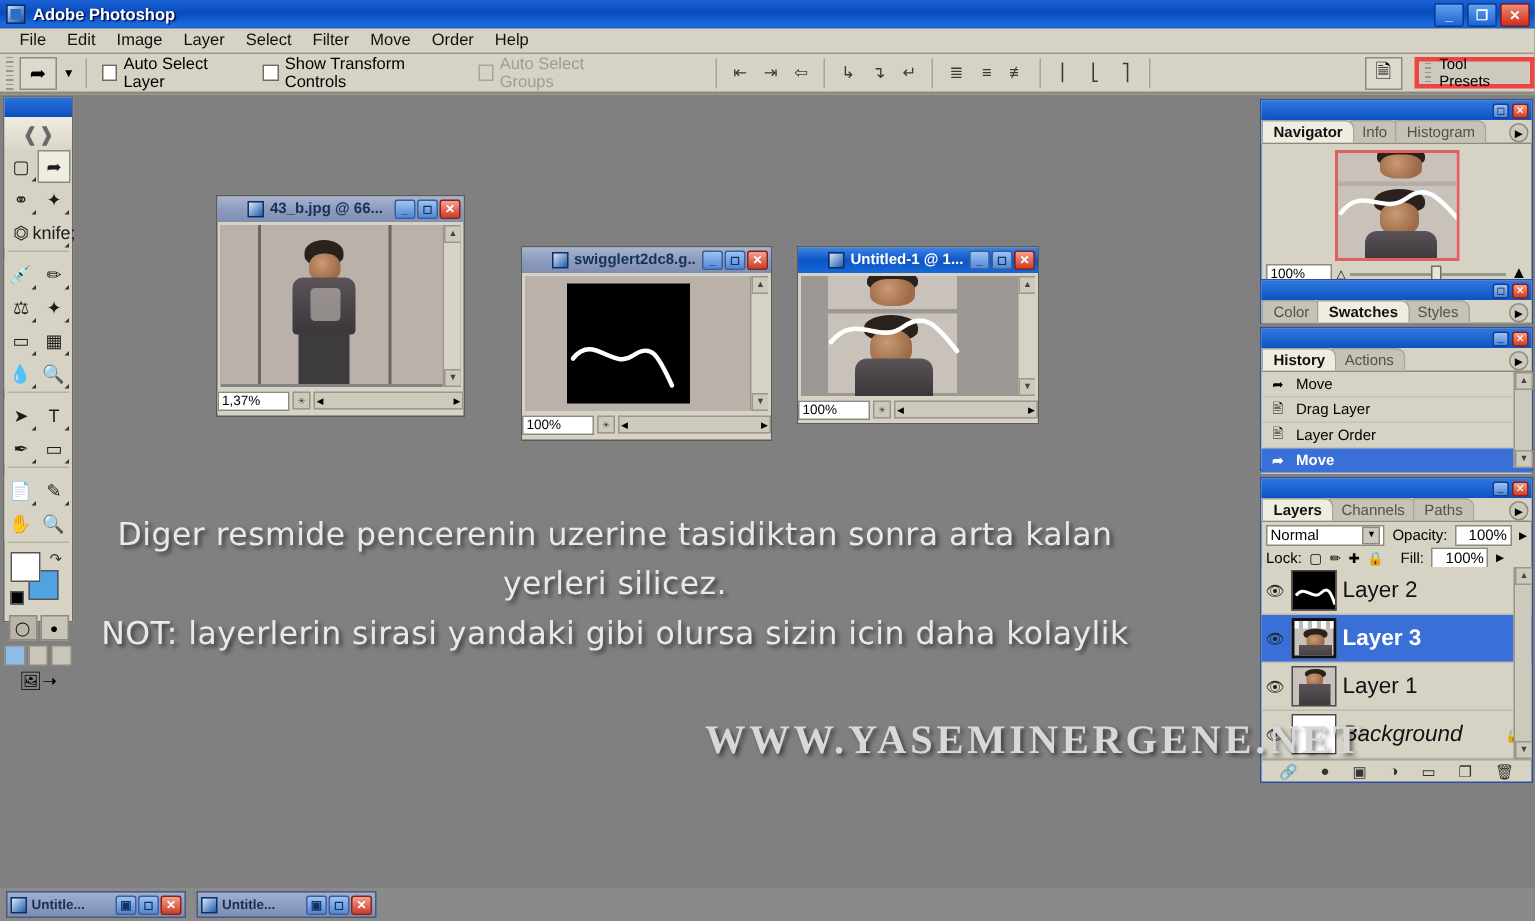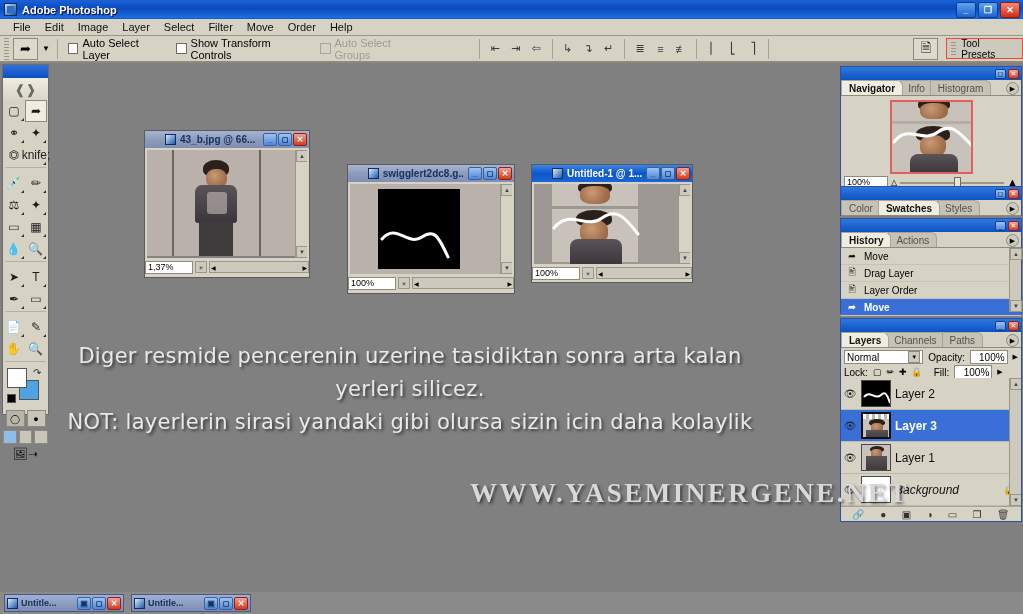--- a/index.html
+++ b/index.html
@@ -37,21 +37,21 @@
     background:repeating-linear-gradient(to bottom,#9a968a 0 1px,transparent 1px 3px); }
   .toolthumb{ width:26px;height:22px;background:#ddd9cc;border:1px solid #8e8a7e;
      display:flex;align-items:center;justify-content:center;font-size:13px; }
   .chk{ display:flex; align-items:center; gap:4px; font-size:11px; padding:0 3px;}
   .chkbox{ width:11px;height:11px;background:#fff;border:1px solid #6f6b60; }
   .chk.dis{ color:#a09c90; }
   .chk.dis .chkbox{ background:#d6d2c4; border-color:#a8a49a; }
   .vsep{ width:1px;height:20px;background:#a8a49a; margin:0 3px;}
   .aicon{ width:17px;height:19px;background:#d6d2c4;border:1px solid transparent;
       display:flex;align-items:center;justify-content:center;font-size:11px;color:#3a3a3a;}
-  .presetbox{ display:flex;align-items:center;height:21px;background:#cdc9bc;border:1px solid #ef4444;padding:0 8px 0 4px;
+  .presetbox{ display:flex;align-items:center;height:21px;background:#cdc9bc;border:3px solid #ef4444;padding:0 8px 0 4px;
       font-size:10px; margin-left:4px; }
   
   #toolbox{
     position:absolute; left:2px; top:64px; width:47px; height:351px;
     background:#d6d2c4; border:1px solid #6b6b6b;
   }
   #tb-head{height:13px;background:linear-gradient(#2a72dd,#0c4fbf);}
   #tb-feather{height:22px;background:linear-gradient(#efece0,#d9d5c8); display:flex;align-items:center;justify-content:center;font-size:13px;color:#6a6a6a;}
   .trow{ display:flex; }
   .tcell{ width:22px;height:22px; display:flex;align-items:center;justify-content:center;
@@ -121,21 +121,21 @@
   .drop{ height:14px; background:#fff;border:1px solid #8e8a7e; display:flex;align-items:center;padding:0 2px; font-size:10px;}
   .dropar{ margin-left:auto; width:12px;height:12px;background:#cdc9bc;border:1px solid #8e8a7e;
       display:flex;align-items:center;justify-content:center;font-size:6px;}
   .numbox{ width:38px;height:14px;background:#fff;border:1px solid #8e8a7e;display:flex;align-items:center;justify-content:flex-end;padding-right:2px;font-size:10px;}
   .layerrow{ height:32px; display:flex; align-items:center; gap:4px; padding:0 2px; border-bottom:1px solid #bdb9ac; background:#d6d2c4;}
   .layerrow.sel{ background:#3a6fd8; }
   .layerrow.sel .lname{ color:#fff; font-weight:bold;}
   .eye{ width:14px; text-align:center; font-size:10px; color:#222;}
   .lthumb{ width:30px;height:27px;border:1px solid #4a4a4a; background:#fff; position:relative; overflow:hidden;}
   .lthumb.selb{ border:2px solid #111; }
-  .lname{ font-size:12px; color:#111; }
+  .lname{ font-size:15px; color:#111; }
   .lname.bg{ font-style:italic; }
   .lockico{ margin-left:auto; margin-right:4px; font-size:9px;}
   .lfoot{ height:16px; display:flex; align-items:center; justify-content:space-around; padding:0 4px; border-top:1px solid #a8a49a;}
   .lfb{ font-size:10px; color:#333;}
   
   #tutorial-text{ position:absolute; left:60px; top:340px; width:700px; text-align:center;
      font-family:"DejaVu Sans", sans-serif; font-size:21px; color:#e9e9e9; line-height:33px;
      text-shadow:2px 2px 3px rgba(0,0,0,.55); letter-spacing:.3px;}
   #watermark{ position:absolute; left:470px; top:478px; width:400px; text-align:center;
      font-family:"Liberation Serif", serif; font-weight:bold; font-size:27px; color:#d8d8d8;

